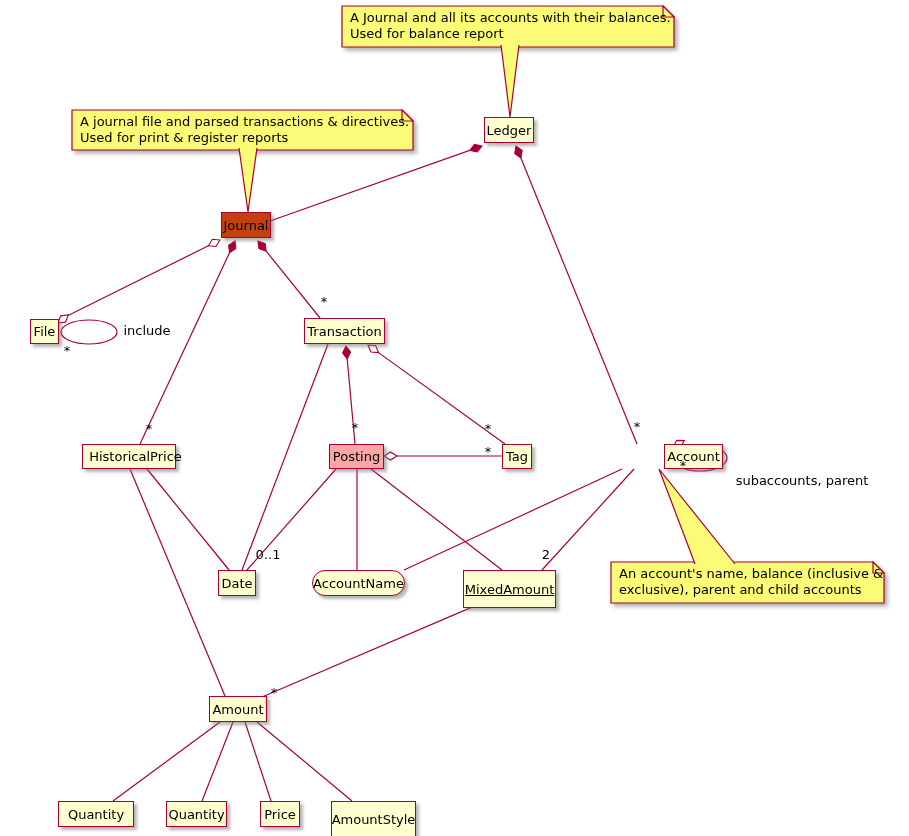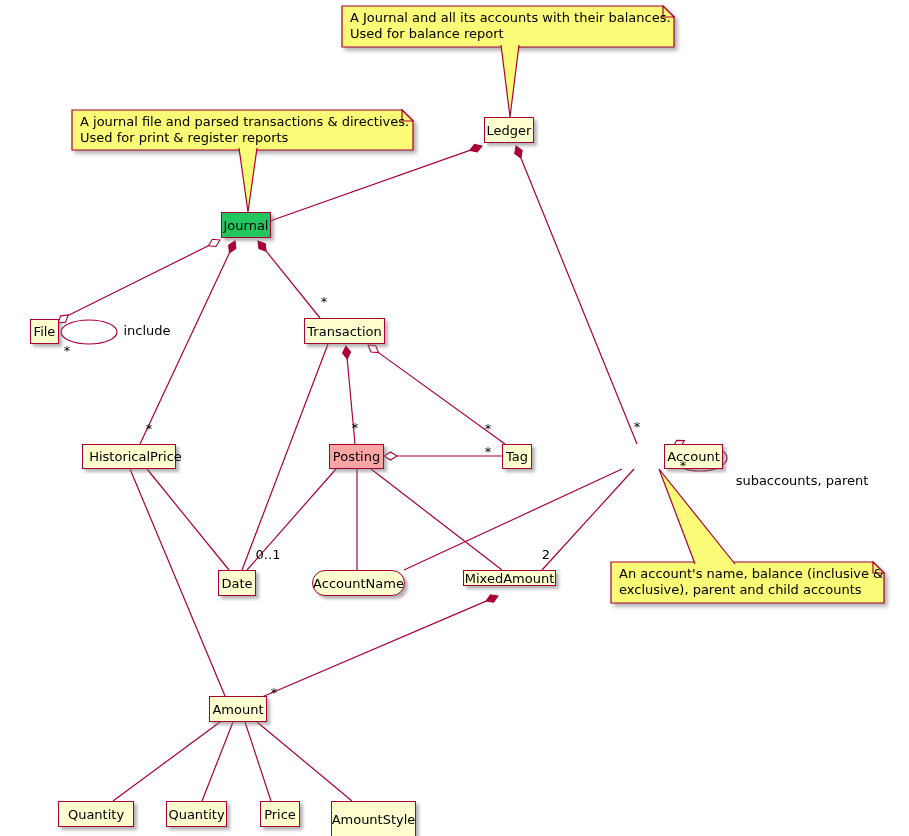--- a/index.html
+++ b/index.html
@@ -59,30 +59,30 @@
     <polygon points="235,241 228.62198877761065,245.19177442702676 229.48979093413723,252.77444674073834 235.86780215652655,248.58267231371156" fill="#A80036" stroke="#A80036" stroke-width="1.1"></polygon>
     <polygon points="258,241 258.9609696150471,248.5714290196076 266.1530685234519,251.12558510170638 265.19209890840483,243.55415608209876" fill="#A80036" stroke="#A80036" stroke-width="1.1"></polygon>
     <polygon points="346,346 342.61119931881666,352.8385692906639 347.18887460179445,358.94552344176196 350.57767528297785,352.106954151098" fill="#A80036" stroke="#A80036" stroke-width="1.1"></polygon>
     <polygon points="368,345 370.92557459302185,352.04918529339847 378.53680151703117,352.61418503785467 375.6112269240094,345.5649997444562" fill="#ffffff" stroke="#A80036" stroke-width="1.1"></polygon>
     <polygon points="384,456 390.5,460 397,456 390.5,452" fill="#ffffff" stroke="#A80036" stroke-width="1.1"></polygon>
     <polygon points="498,596 490.45045199573724,594.8800335132995 486.04849676105357,601.1148382505661 493.59804476531633,602.2348047372665" fill="#A80036" stroke="#A80036" stroke-width="1.1"></polygon>
     <polygon points="58,323 65.58235541007336,322.12943326773234 68.22213840469149,314.96831982488527 60.63978299461813,315.83888655715293" fill="#ffffff" stroke="#A80036" stroke-width="1.1"></polygon>
     <polygon points="673,447 680.6262859498398,447.29960409088653 684.3304819826192,440.6266038847767 676.7041960327794,440.3269997938902" fill="#ffffff" stroke="#A80036" stroke-width="1.1"></polygon>
   </svg>
 <div class="class-box" style="left: 484px; top: 117px; width: 50px; height: 26px; background: rgb(254, 254, 206); border-color: rgb(168, 0, 54);">Ledger</div>
-<div class="class-box" style="left: 221px; top: 212px; width: 50px; height: 26px; background: #22c55e; border-color: rgb(168, 0, 54);">Journal</div>
+<div class="class-box" style="left: 221px; top: 212px; width: 50px; height: 26px; background: #c2410c; border-color: rgb(168, 0, 54);">Journal</div>
 <div class="class-box" style="left: 30px; top: 319px; width: 29px; height: 25px; background: rgb(254, 254, 206); border-color: rgb(168, 0, 54);">File</div>
 <div class="class-box" style="left: 304px; top: 318px; width: 81px; height: 26px; background: rgb(254, 254, 206); border-color: rgb(168, 0, 54);">Transaction</div>
 <div class="class-box" style="left: 82px; top: 444px; width: 94px; height: 25px; background: rgb(254, 254, 206); border-color: rgb(168, 0, 54); padding-left: 13px;">HistoricalPrice</div>
 <div class="class-box" style="left: 329px; top: 444px; width: 55px; height: 25px; background: #fca5a5; border-color: rgb(168, 0, 54);">Posting</div>
 <div class="class-box" style="left: 502px; top: 444px; width: 30px; height: 25px; background: rgb(254, 254, 206); border-color: rgb(168, 0, 54);">Tag</div>
 <div class="class-box" style="left: 616px; top: 444px; width: 59px; height: 25px; background: rgb(254, 254, 206); border-color: rgb(168, 0, 54); margin-left: 48px;">Account</div>
 <div class="class-box" style="left: 218px; top: 570px; width: 38px; height: 26px; background: rgb(254, 254, 206); border-color: rgb(168, 0, 54);">Date</div>
 <div class="class-box" style="left: 312px; top: 570px; width: 93px; height: 26px; background: rgb(254, 254, 206); border-color: rgb(168, 0, 54); border-radius: 13px;">AccountName</div>
-<div class="class-box" style="left: 463px; top: 570px; width: 93px; height: 16px; background: rgb(254, 254, 206); border-color: rgb(168, 0, 54);">MixedAmount</div>
+<div class="class-box" style="left: 463px; top: 570px; width: 93px; height: 38px; background: rgb(254, 254, 206); border-color: rgb(168, 0, 54); text-decoration: underline;">MixedAmount</div>
 <div class="class-box" style="left: 209px; top: 696px; width: 58px; height: 26px; background: rgb(254, 254, 206); border-color: rgb(168, 0, 54);">Amount</div>
 <div class="class-box" style="left: 58px; top: 801px; width: 76px; height: 26px; background: rgb(254, 254, 206); border-color: rgb(168, 0, 54);">Quantity</div>
 <div class="class-box" style="left: 166px; top: 801px; width: 61px; height: 26px; background: rgb(254, 254, 206); border-color: rgb(168, 0, 54);">Quantity</div>
 <div class="class-box" style="left: 260px; top: 801px; width: 40px; height: 26px; background: rgb(254, 254, 206); border-color: rgb(168, 0, 54);">Price</div>
 <div class="class-box" style="left: 331px; top: 801px; width: 85px; height: 36px; background: rgb(254, 254, 206); border-color: rgb(168, 0, 54);">AmountStyle</div>
 <div class="note-text" style="left: 350px; top: 10px;">
     <div>A Journal and all its accounts with their balances.</div>
     <div>Used for balance report</div>
   </div>
 <div class="note-text" style="left: 80px; top: 114px;">

